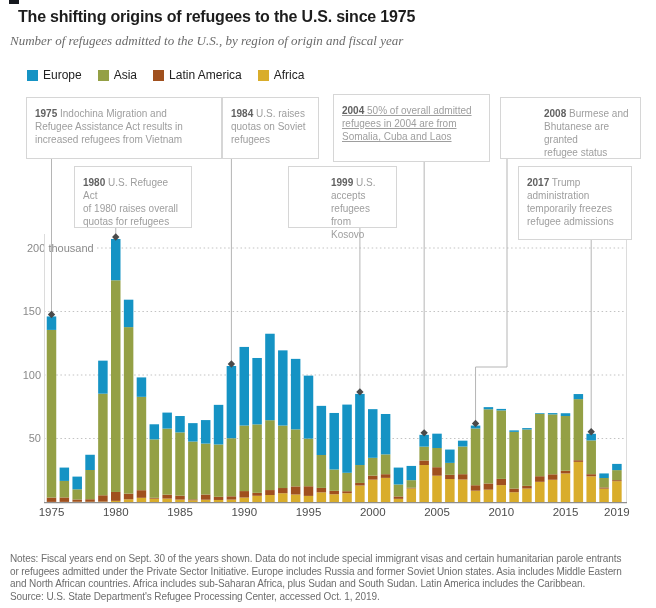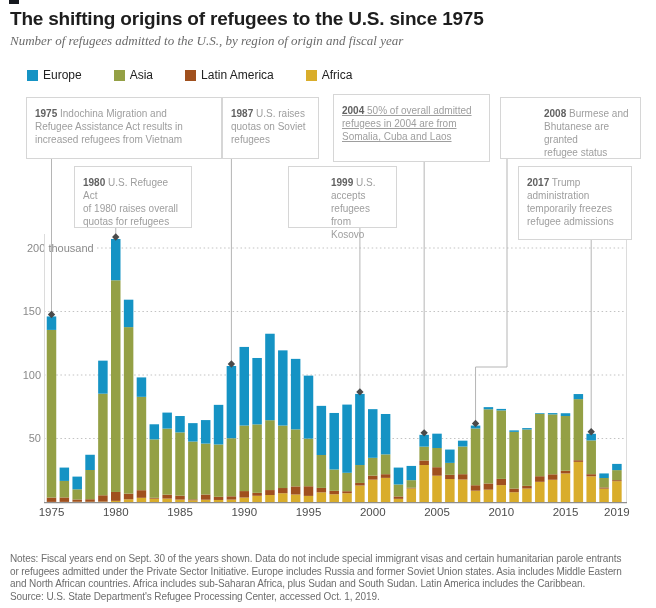--- a/index.html
+++ b/index.html
@@ -1,24 +1,24 @@
 <!DOCTYPE html>
 <html><head>
 <meta charset="utf-8">
 <style>
   html,body{margin:0;padding:0;background:#fff;}
   .page{position:relative;width:656px;height:608px;background:#fff;overflow:hidden;
         font-family:"Liberation Sans",sans-serif;}
   .artifact{position:absolute;left:9px;top:0;width:10px;height:4px;background:#15191f;}
-  .title{position:absolute;left:10px;top:8px;width:630px;margin:0;
-         font-size:19px;font-weight:bold;color:#1d1d1d;letter-spacing:-0.2px;}
+  .title{position:absolute;left:18px;top:8px;width:630px;margin:0;
+         font-size:16px;font-weight:bold;color:#1d1d1d;letter-spacing:-0.2px;}
   .subtitle{position:absolute;left:10px;top:33px;width:630px;margin:0;
             font-family:"Liberation Serif",serif;font-style:italic;
             font-size:13px;color:#6b6b6b;}
-  .legend{position:absolute;left:27px;top:68px;display:flex;gap:32px;align-items:center;}
+  .legend{position:absolute;left:27px;top:68px;display:flex;gap:16px;align-items:center;}
   .lg-item{display:flex;align-items:center;gap:5px;}
   .lg-swatch{width:11px;height:11px;display:inline-block;}
   .lg-label{font-size:12px;color:#222;}
   .ann{position:absolute;box-sizing:border-box;background:#fff;border:1px solid #d6d6d6;
        padding:9px 8px 0 8px;font-size:10px;line-height:13px;color:#9e9e9e;z-index:3;}
   .ann .yr{font-weight:bold;color:#616161;}
   .ann .txt{white-space:pre-line;}
   svg.chart{position:absolute;left:0;top:0;z-index:1;}
   .ytick{font-family:"Liberation Sans",sans-serif;font-size:11px;fill:#8a8a8a;}
   .xtick{font-family:"Liberation Sans",sans-serif;font-size:11.5px;fill:#4d4d4d;}
@@ -274,21 +274,21 @@
       <line x1="591.1999999999999" y1="240" x2="591.1999999999999" y2="431.801" stroke="#b5b5b5" stroke-width="1"></line>
       <rect x="588.5999999999999" y="429.20099999999996" width="5.2" height="5.2" transform="rotate(45 591.1999999999999 431.801)" fill="#4a4a4a"></rect>
     </svg>
 
   <div class="ann" style="left:26px;top:97px;width:196px;height:62px;">
     <span class="yr">1975</span> <span class="txt">Indochina Migration and
 Refugee Assistance Act results in
 increased refugees from Vietnam</span>
   </div>
   <div class="ann" style="left:222px;top:97px;width:97px;height:62px;">
-    <span class="yr">1987</span> <span class="txt">U.S. raises
+    <span class="yr">1984</span> <span class="txt">U.S. raises
 quotas on Soviet
 refugees</span>
   </div>
   <div class="ann" style="left:333px;top:94px;width:157px;height:68px;text-decoration:underline;">
     <span class="yr">2004</span> <span class="txt">50% of overall admitted
 refugees in 2004 are from
 Somalia, Cuba and Laos</span>
   </div>
   <div class="ann" style="left:500px;top:97px;width:141px;height:62px;padding-left:43px;">
     <span class="yr">2008</span> <span class="txt">Burmese and

